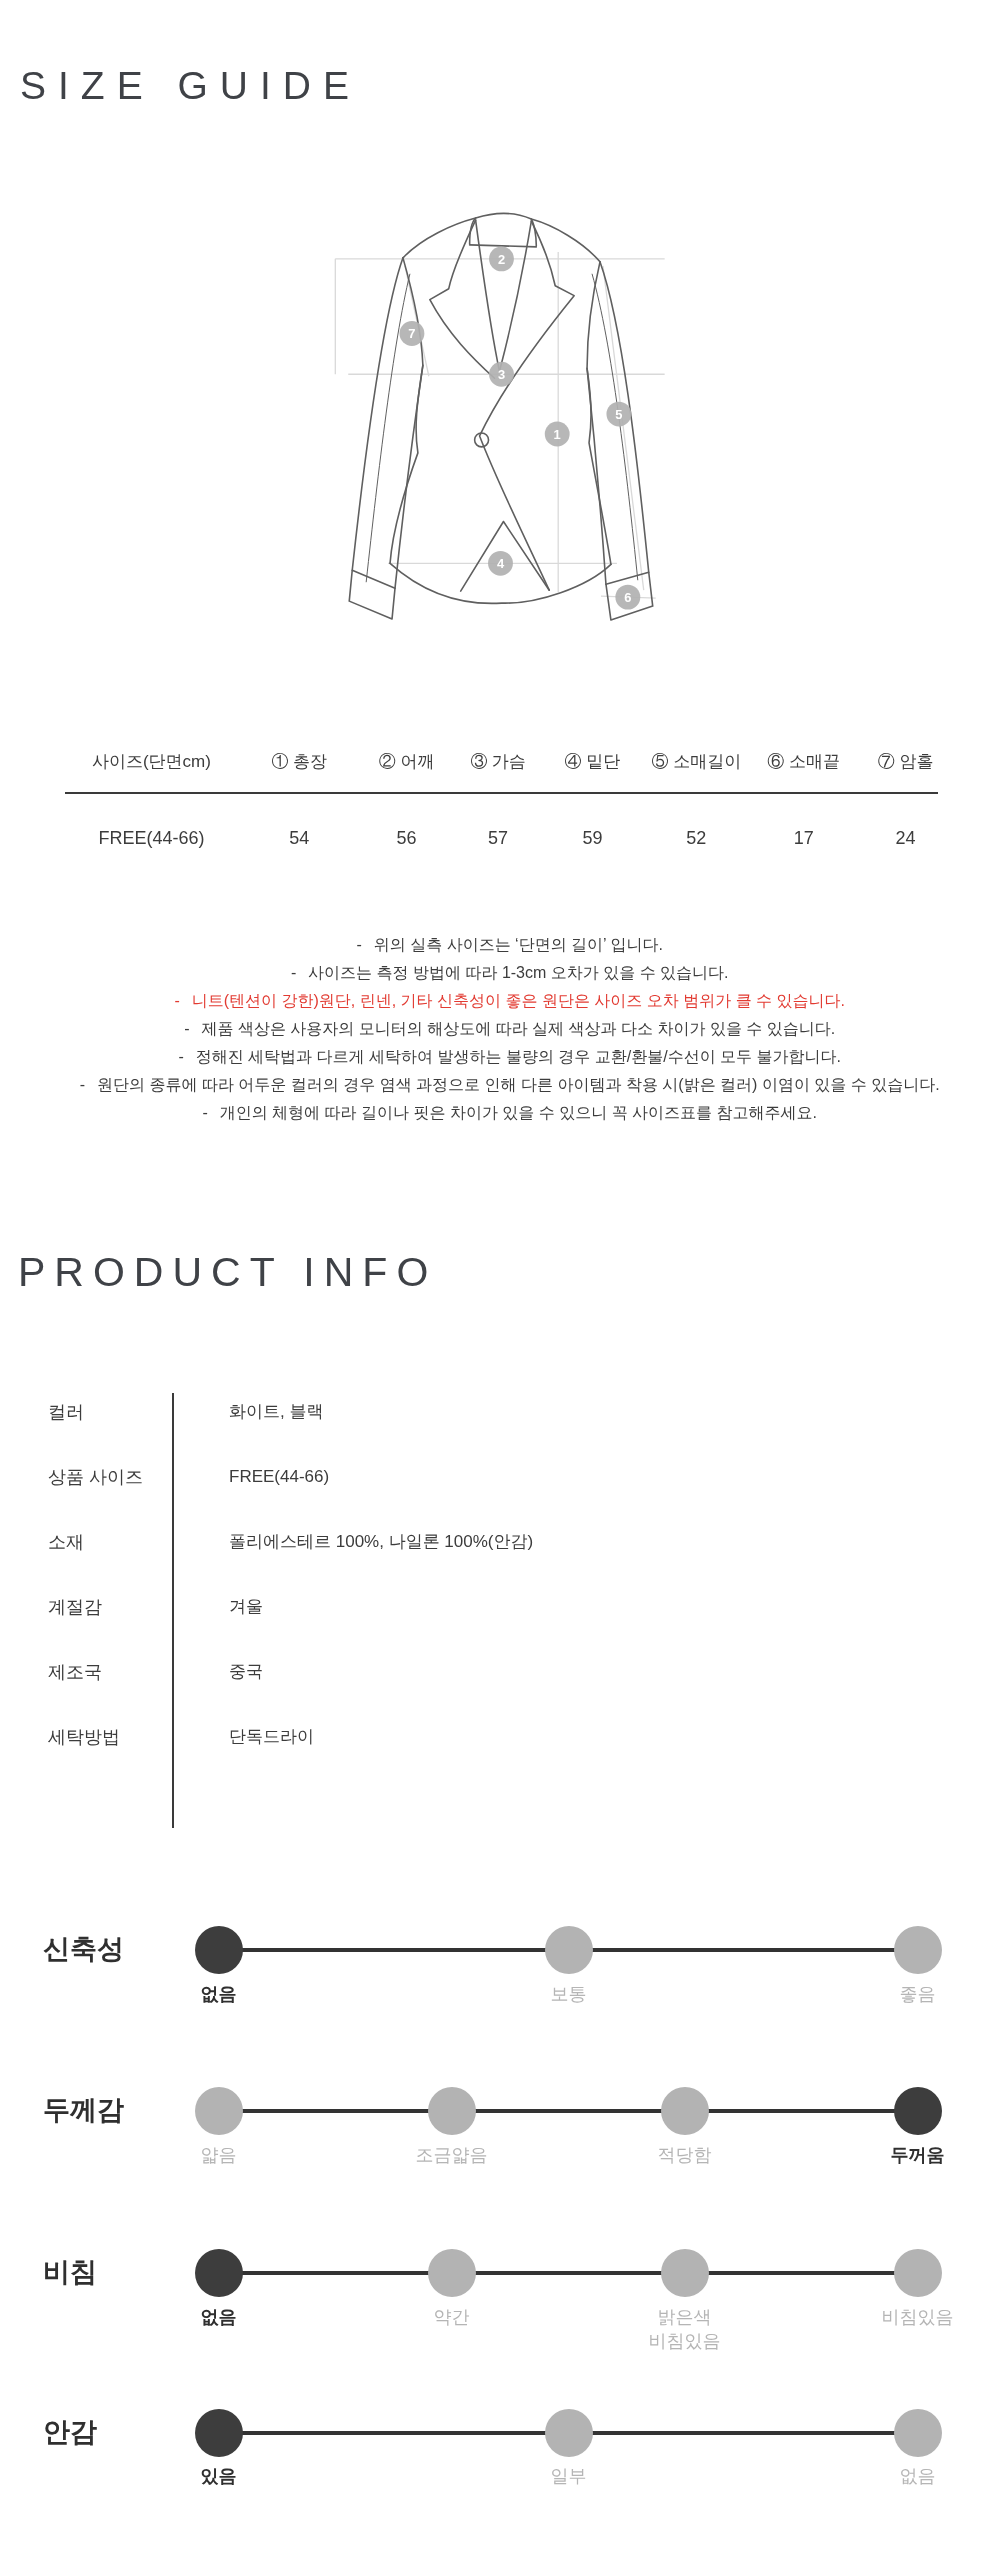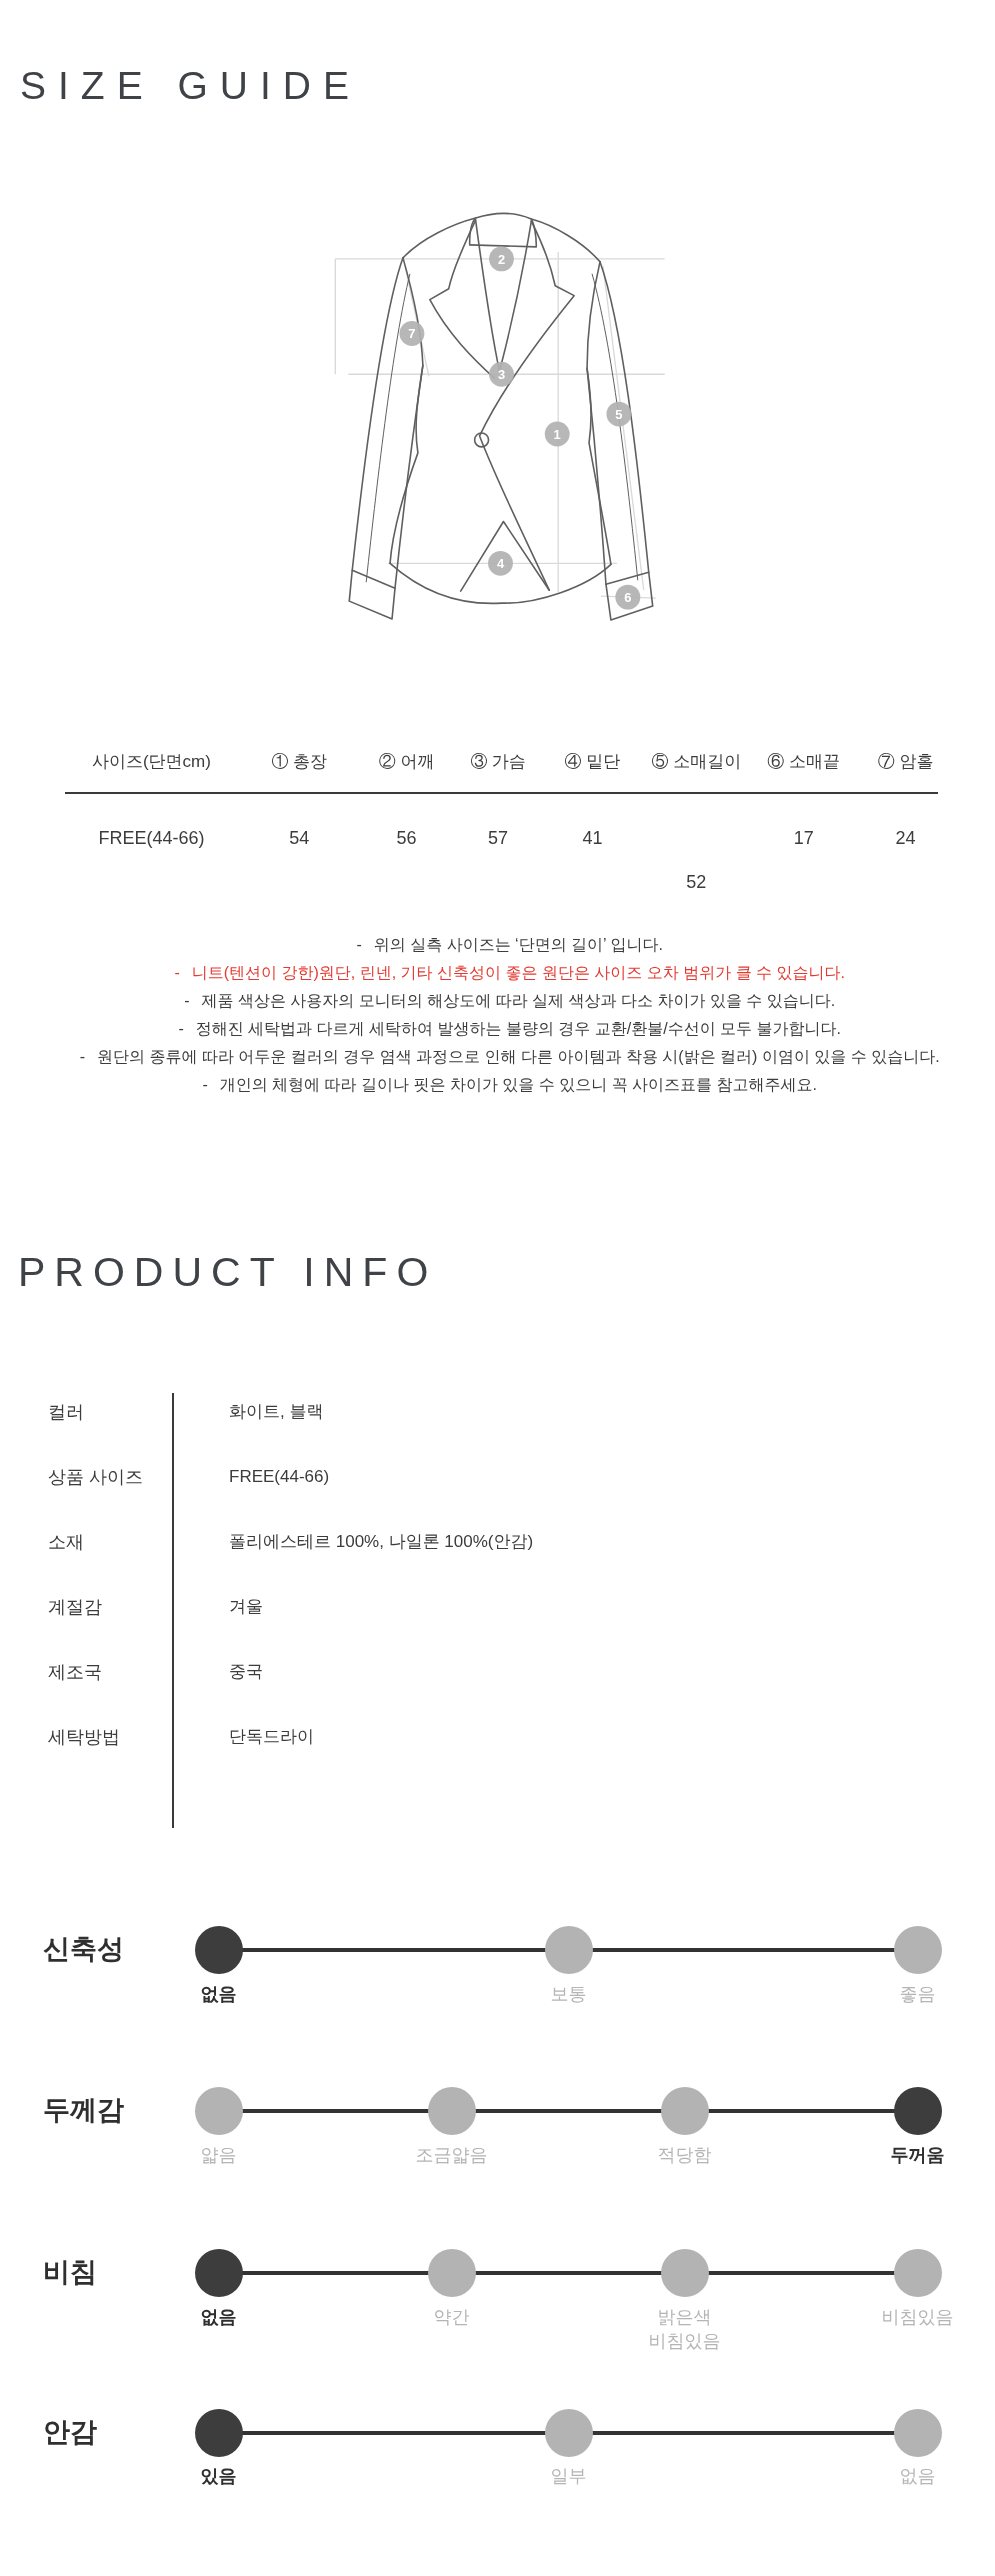--- a/index.html
+++ b/index.html
@@ -150,28 +150,29 @@
       <div class="st-cell" style="width: 110px;">⑤ 소매길이</div>
       <div class="st-cell" style="width: 105px;">⑥ 소매끝</div>
       <div class="st-cell" style="width: 99px;">⑦ 암홀</div>
     </div>
   <div class="st-divider"></div>
   <div class="st-row" id="st-values">
       <div class="st-cell" style="width: 173px;">FREE(44-66)</div>
       <div class="st-cell" style="width: 123px;">54</div>
       <div class="st-cell" style="width: 92px;">56</div>
       <div class="st-cell" style="width: 91px;">57</div>
-      <div class="st-cell" style="width: 98px;">41</div>
-      <div class="st-cell" style="width: 110px; margin-top: 44px;">52</div>
+      <div class="st-cell" style="width: 98px;">59</div>
+      <div class="st-cell" style="width: 110px;">52</div>
       <div class="st-cell" style="width: 105px;">17</div>
       <div class="st-cell" style="width: 99px;">24</div>
     </div>
 
   <ul class="notes" id="notes">
       <li><span class="dash">-</span><span>위의 실측 사이즈는 ‘단면의 길이’ 입니다.</span></li>
+      <li><span class="dash">-</span><span>사이즈는 측정 방법에 따라 1-3cm 오차가 있을 수 있습니다.</span></li>
       <li class="em"><span class="dash">-</span><span>니트(텐션이 강한)원단, 린넨, 기타 신축성이 좋은 원단은 사이즈 오차 범위가 클 수 있습니다.</span></li>
       <li><span class="dash">-</span><span>제품 색상은 사용자의 모니터의 해상도에 따라 실제 색상과 다소 차이가 있을 수 있습니다.</span></li>
       <li><span class="dash">-</span><span>정해진 세탁법과 다르게 세탁하여 발생하는 불량의 경우 교환/환불/수선이 모두 불가합니다.</span></li>
       <li><span class="dash">-</span><span>원단의 종류에 따라 어두운 컬러의 경우 염색 과정으로 인해 다른 아이템과 착용 시(밝은 컬러) 이염이 있을 수 있습니다.</span></li>
       <li><span class="dash">-</span><span>개인의 체형에 따라 길이나 핏은 차이가 있을 수 있으니 꼭 사이즈표를 참고해주세요.</span></li>
     </ul>
 
   <h1 class="big-title" id="pi-title">PRODUCT INFO</h1>
 
   <div id="info-table">

